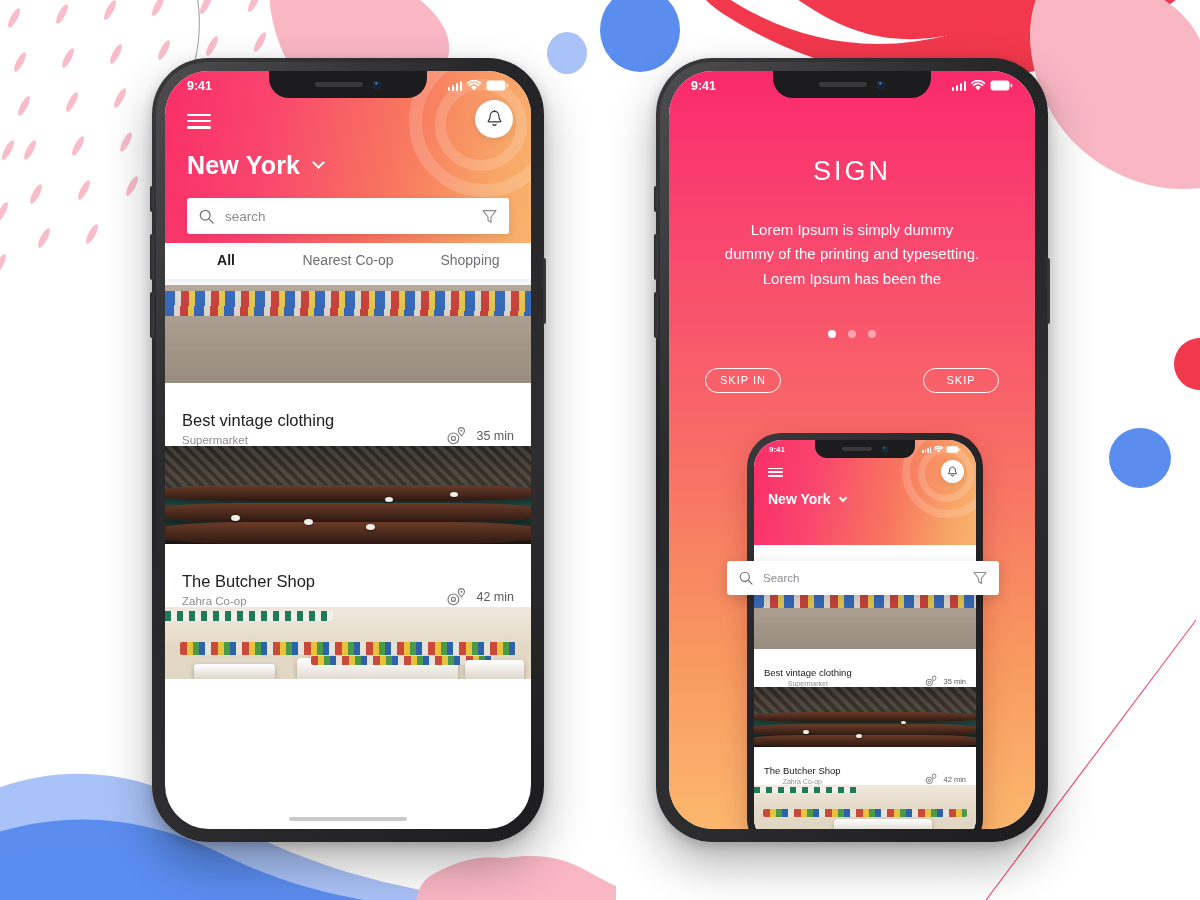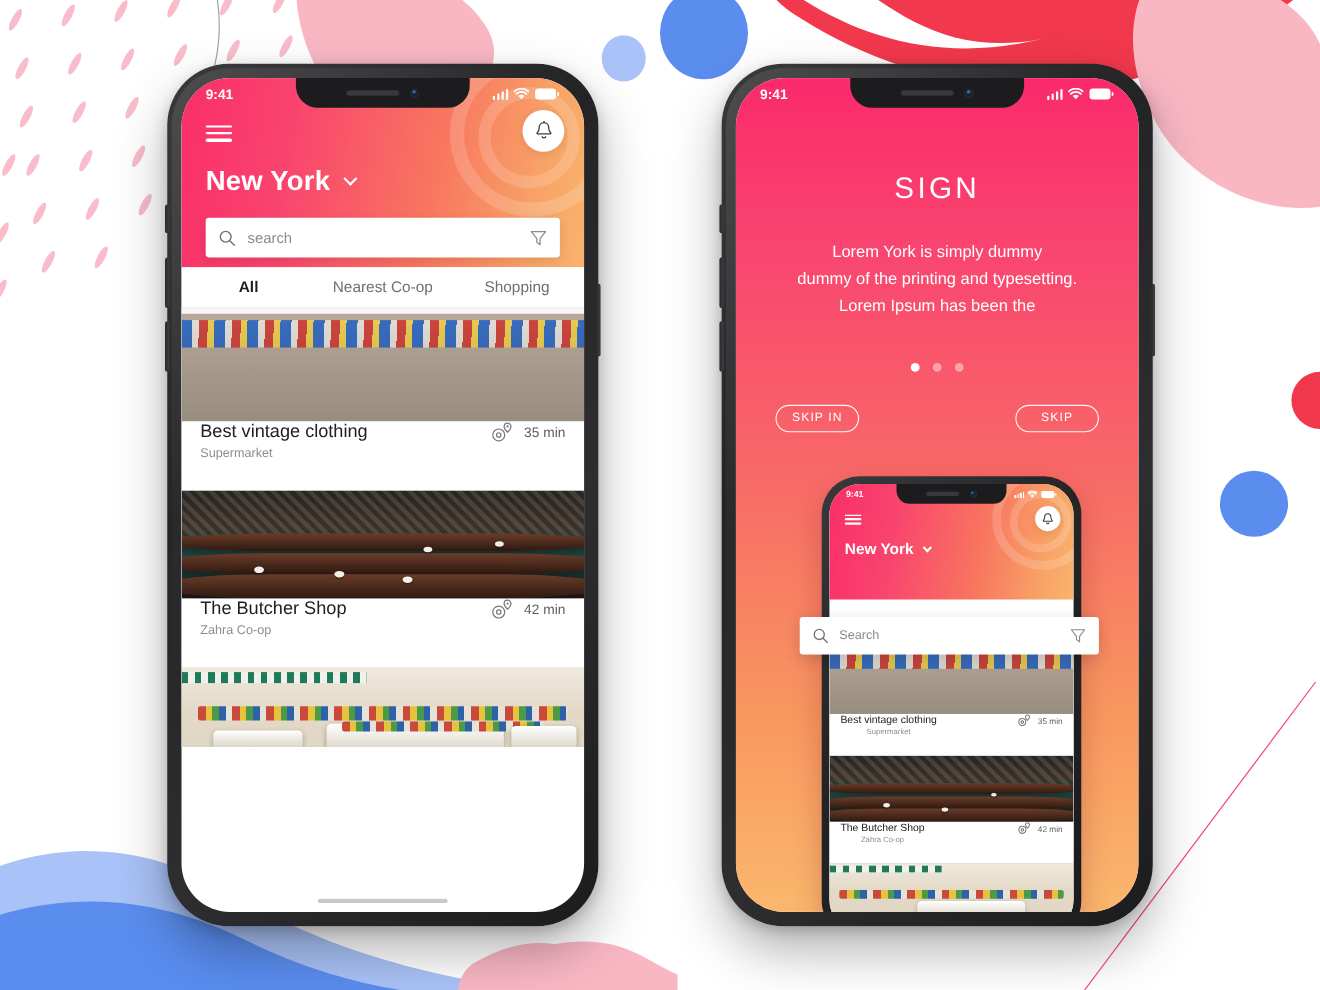--- a/index.html
+++ b/index.html
@@ -90,21 +90,21 @@
   .search-text { color: #8b8b90; flex: 1; }
 
   .tabs { display: flex; background: #fff; position: relative; }
   .tab { flex: 1; text-align: center; color: #6f6f74; position: relative; }
   .tab.active { color: #1c1c1e; font-weight: 700; }
   .tab.active .underline { position: absolute; left: 50%; transform: translateX(-50%); background: #1c1c1e; border-radius: 2px; }
   .tabs-shadow { position: absolute; left:0; right:0; bottom: 0; background: linear-gradient(#f0f0f0, #fafafa); }
 
   .list { background: #f3f3f3; overflow: hidden; }
   .card-img { width: 100%; display: block; position: relative; overflow: hidden; background: #c9c9c9; }
-  .card-info { background: #fff; display: flex; align-items: flex-start; justify-content: space-between; }
+  .card-info { background: #fff; display: flex; align-items: flex-end; justify-content: space-between; }
   .card-title { color: #202022; }
   .card-sub { color: #8d8d92; }
   .card-meta { display: flex; align-items: center; color: #5c5c61; }
 
   .home-ind { position: absolute; left: 50%; transform: translateX(-50%); background: #c9c9cc; border-radius: 99px; }
 
   
   .onboard {
     width: 100%; height: 100%; position: relative;
     background: linear-gradient(180deg, #FA2A6C 0%, #F9476F 22%, #F86A67 48%, #F8975F 76%, #FBB76D 100%);
@@ -434,21 +434,21 @@
             <svg width="23" height="11" viewBox="0 0 23 11">
               <rect x="0.5" y="0.5" width="19" height="10" rx="3" fill="#fff"></rect>
               <path d="M21 4 a2.4 2.4 0 0 1 0 3" stroke="#fff" stroke-width="1.6" fill="none"></path>
             </svg>
           </span>
         </div>
 
         <div class="ob-title" style="margin-top:58px; font-size:27px;">SIGN</div>
 
         <div class="ob-body" style="margin-top:31px; font-size:15px; padding:0 34px;">
-          <div>Lorem York is simply dummy</div>
+          <div>Lorem Ipsum is simply dummy</div>
           <div>dummy of the printing and typesetting.</div>
           <div>Lorem Ipsum has been the</div>
         </div>
 
         <div class="dots" style="margin-top:39px; gap:12px;">
           <span class="dot on" style="width:8px;height:8px;"></span>
           <span class="dot" style="width:8px;height:8px;"></span>
           <span class="dot" style="width:8px;height:8px;"></span>
         </div>
 

